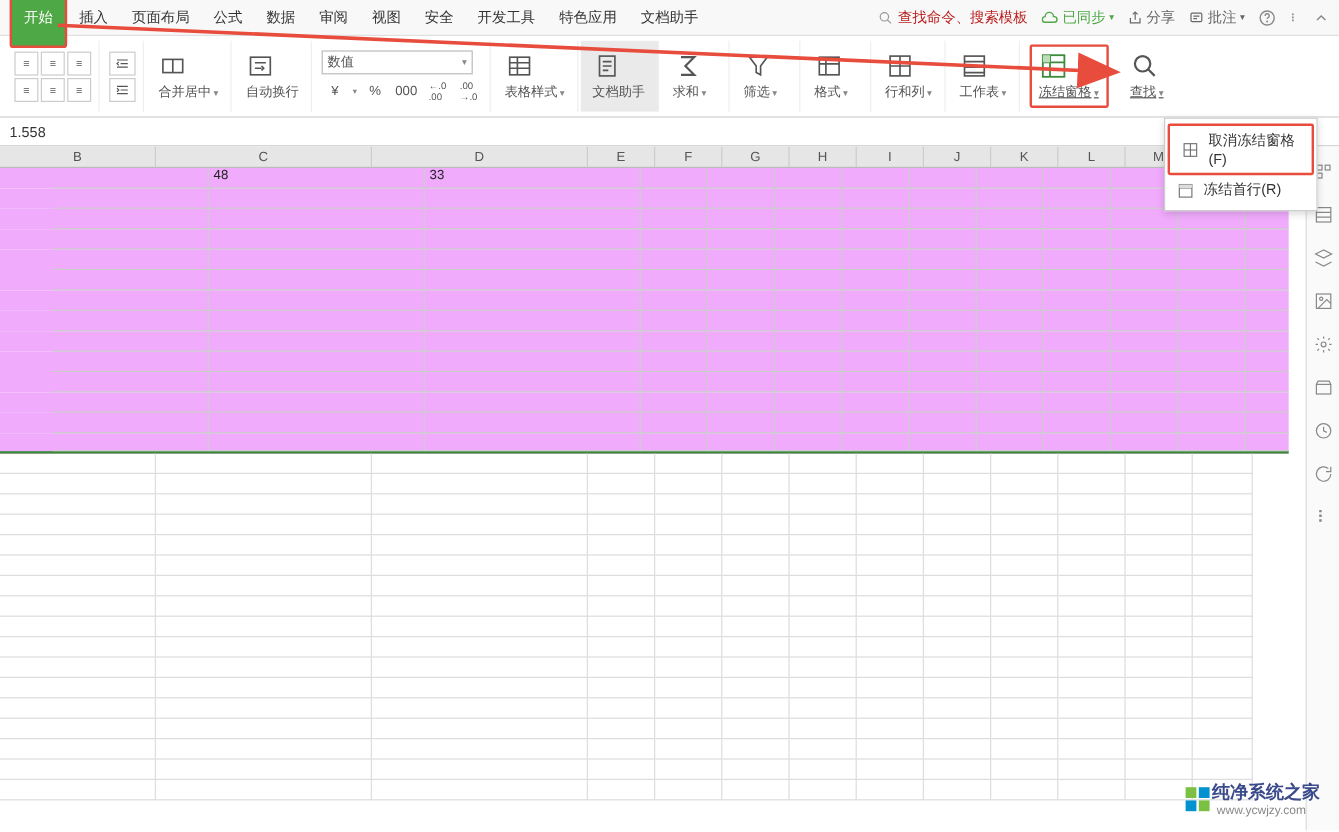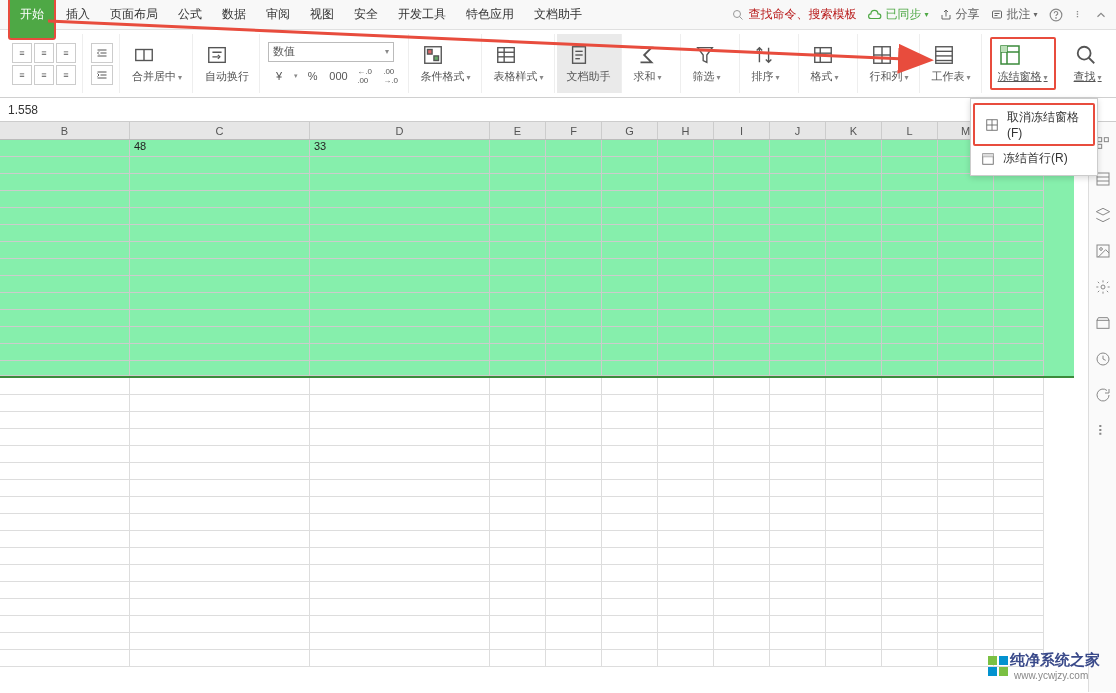--- a/index.html
+++ b/index.html
@@ -34,21 +34,21 @@
 
 
 .formula-bar { height: 24px; border-bottom: 1px solid #ccc; display: flex; align-items: center; padding: 0 8px; font-size: 12px; color: #333; font-family: Consolas, monospace; }
 
 
 .sheet-wrap { position: relative; width: 1074px; height: 565px; overflow: hidden; }
 .col-headers { display: flex; height: 18px; background: #e6e6e6; border-bottom: 1px solid #bbb; }
 .col-hdr { border-right: 1px solid #ccc; text-align: center; font-size: 11px; color: #555; line-height: 18px; flex: 0 0 auto; }
 .grid-rows { }
 .grid-row { display: flex; height: 17px; }
-.grid-row.frozen { background: #86efac; }
+.grid-row.frozen { background: #f0abfc; padding-left: 44px; }
 .grid-row.frozen-last { border-bottom: 2px solid #3b8b3b; }
 .cell { border-right: 1px solid #ddd; border-bottom: 1px solid #ddd; font-size: 11px; padding: 0 4px; color: #222; overflow: hidden; flex: 0 0 auto; }
 .grid-row.frozen .cell { border-right: 1px solid #ccc; border-bottom: 1px solid #ccc; }
 
 
 .cB { width: 130px; } .cC { width: 180px; } .cD { width: 180px; } .cE { width: 56px; } .cF { width: 56px; } .cG { width: 56px; } .cH { width: 56px; } .cI { width: 56px; } .cJ { width: 56px; } .cK { width: 56px; } .cL { width: 56px; } .cM { width: 56px; } .cR { width: 50px; }
 
 
 .dropdown { position: absolute; top: 98px; right: 18px; width: 128px; background: #fff; border: 1px solid #ccc; box-shadow: 0 2px 6px rgba(0,0,0,0.15); padding: 4px 0; font-size: 12px; z-index: 50; }
 .dd-item { display: flex; align-items: center; gap: 8px; padding: 4px 10px; cursor: pointer; color: #333; }
@@ -209,32 +209,20 @@
         <span class="fmt-btn">000</span>
         <span class="fmt-btn" style="font-size:8px;">←.0<br>.00</span>
         <span class="fmt-btn" style="font-size:8px;">.00<br>→.0</span>
       </div>
     </div>
   </div>
   <div class="ribbon-group">
     <div class="big-btn">
       <span class="bicon">
           <svg width="22" height="22" viewBox="0 0 24 24" fill="none" stroke="#555" stroke-width="1.5">
-            <rect x="3" y="3" width="18" height="18"></rect>
-            <rect x="6" y="6" width="5" height="5" fill="#d66"></rect>
-            <rect x="13" y="13" width="5" height="5" fill="#6a6"></rect>
-          </svg>
-        </span>
-      <span class="blabel"><span>条件格式</span><span class="drop">▾</span></span>
-    </div>
-  </div>
-  <div class="ribbon-group">
-    <div class="big-btn">
-      <span class="bicon">
-          <svg width="22" height="22" viewBox="0 0 24 24" fill="none" stroke="#555" stroke-width="1.5">
             <rect x="3" y="4" width="18" height="16"></rect>
             <line x1="3" y1="9" x2="21" y2="9"></line>
             <line x1="3" y1="14" x2="21" y2="14"></line>
             <line x1="10" y1="4" x2="10" y2="20"></line>
           </svg>
         </span>
       <span class="blabel"><span>表格样式</span><span class="drop">▾</span></span>
     </div>
   </div>
   <div class="ribbon-group" style="background:#eaeaea;">
@@ -261,30 +249,20 @@
     </div>
   </div>
   <div class="ribbon-group">
     <div class="big-btn">
       <span class="bicon">
           <svg width="22" height="22" viewBox="0 0 24 24" fill="none" stroke="#555" stroke-width="1.5">
             <polygon points="4 4 20 4 14 12 14 20 10 18 10 12 4 4"></polygon>
           </svg>
         </span>
       <span class="blabel"><span>筛选</span><span class="drop">▾</span></span>
-    </div>
-  </div>
-  <div class="ribbon-group">
-    <div class="big-btn">
-      <span class="bicon">
-          <svg width="22" height="22" viewBox="0 0 24 24" fill="none" stroke="#555" stroke-width="1.5">
-            <path d="M7 4v16M4 7l3-3 3 3M17 20V4M14 17l3 3 3-3"></path>
-          </svg>
-        </span>
-      <span class="blabel"><span>排序</span><span class="drop">▾</span></span>
     </div>
   </div>
   <div class="ribbon-group">
     <div class="big-btn">
       <span class="bicon">
           <svg width="22" height="22" viewBox="0 0 24 24" fill="none" stroke="#555" stroke-width="1.5">
             <rect x="3" y="4" width="18" height="16"></rect>
             <line x1="3" y1="10" x2="21" y2="10"></line>
             <line x1="9" y1="4" x2="9" y2="20"></line>
           </svg>

